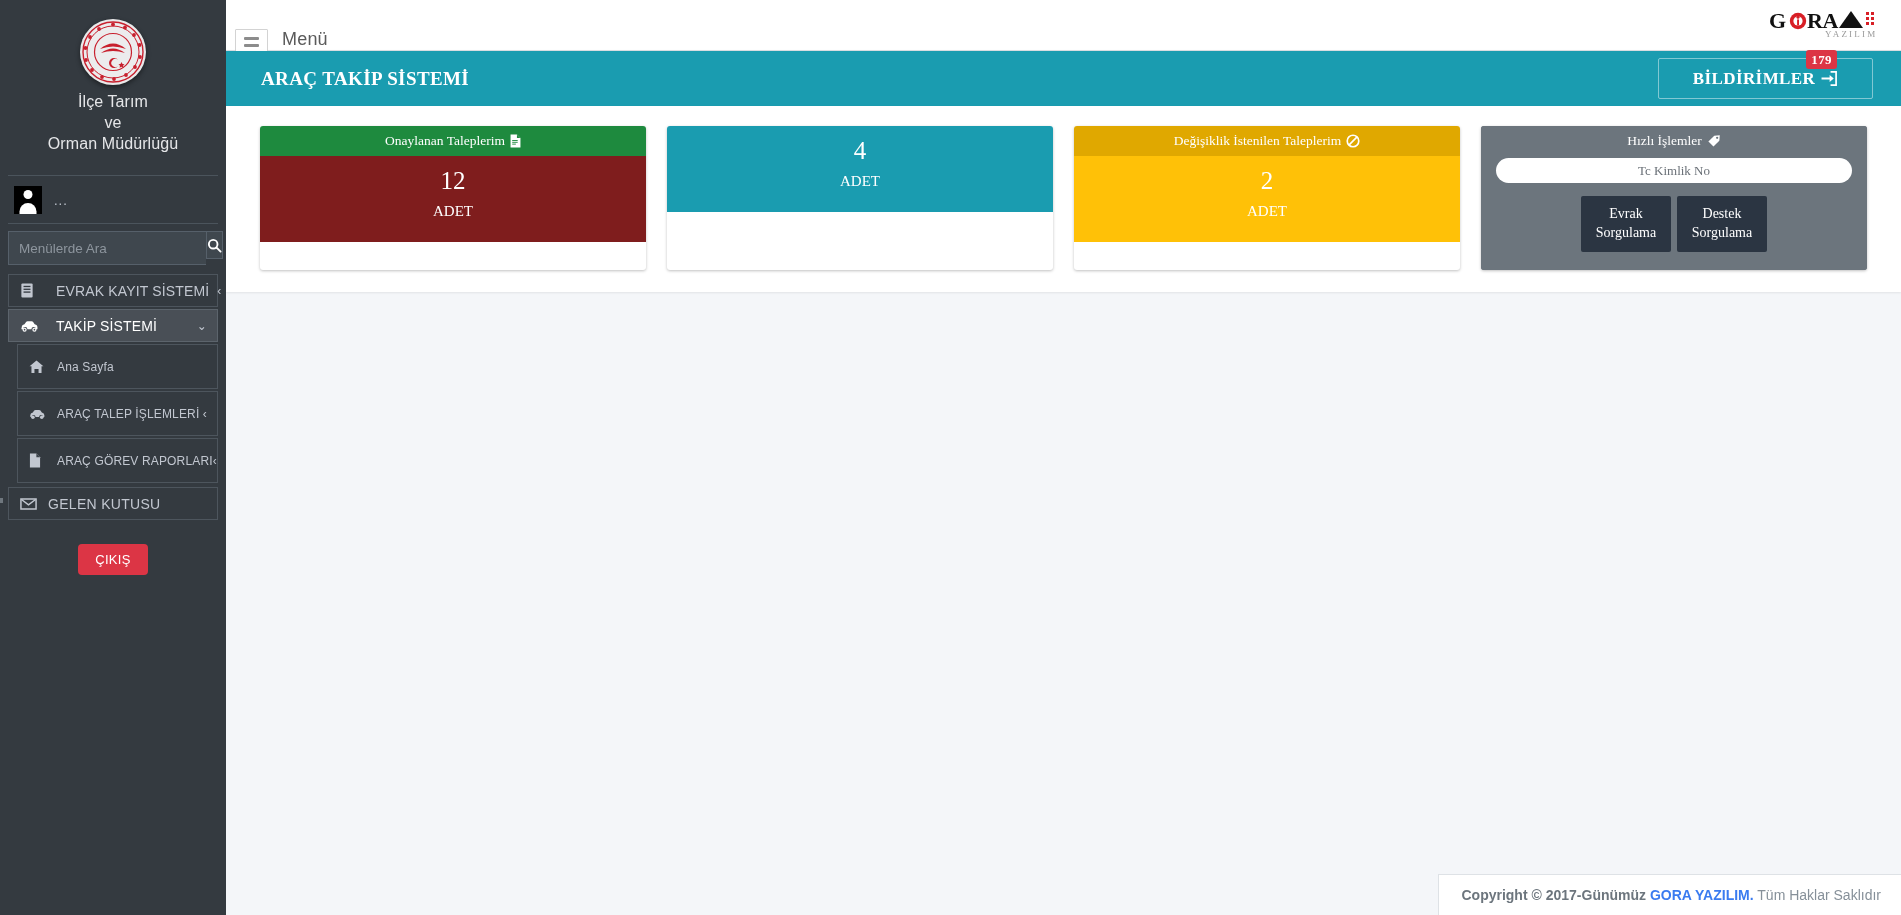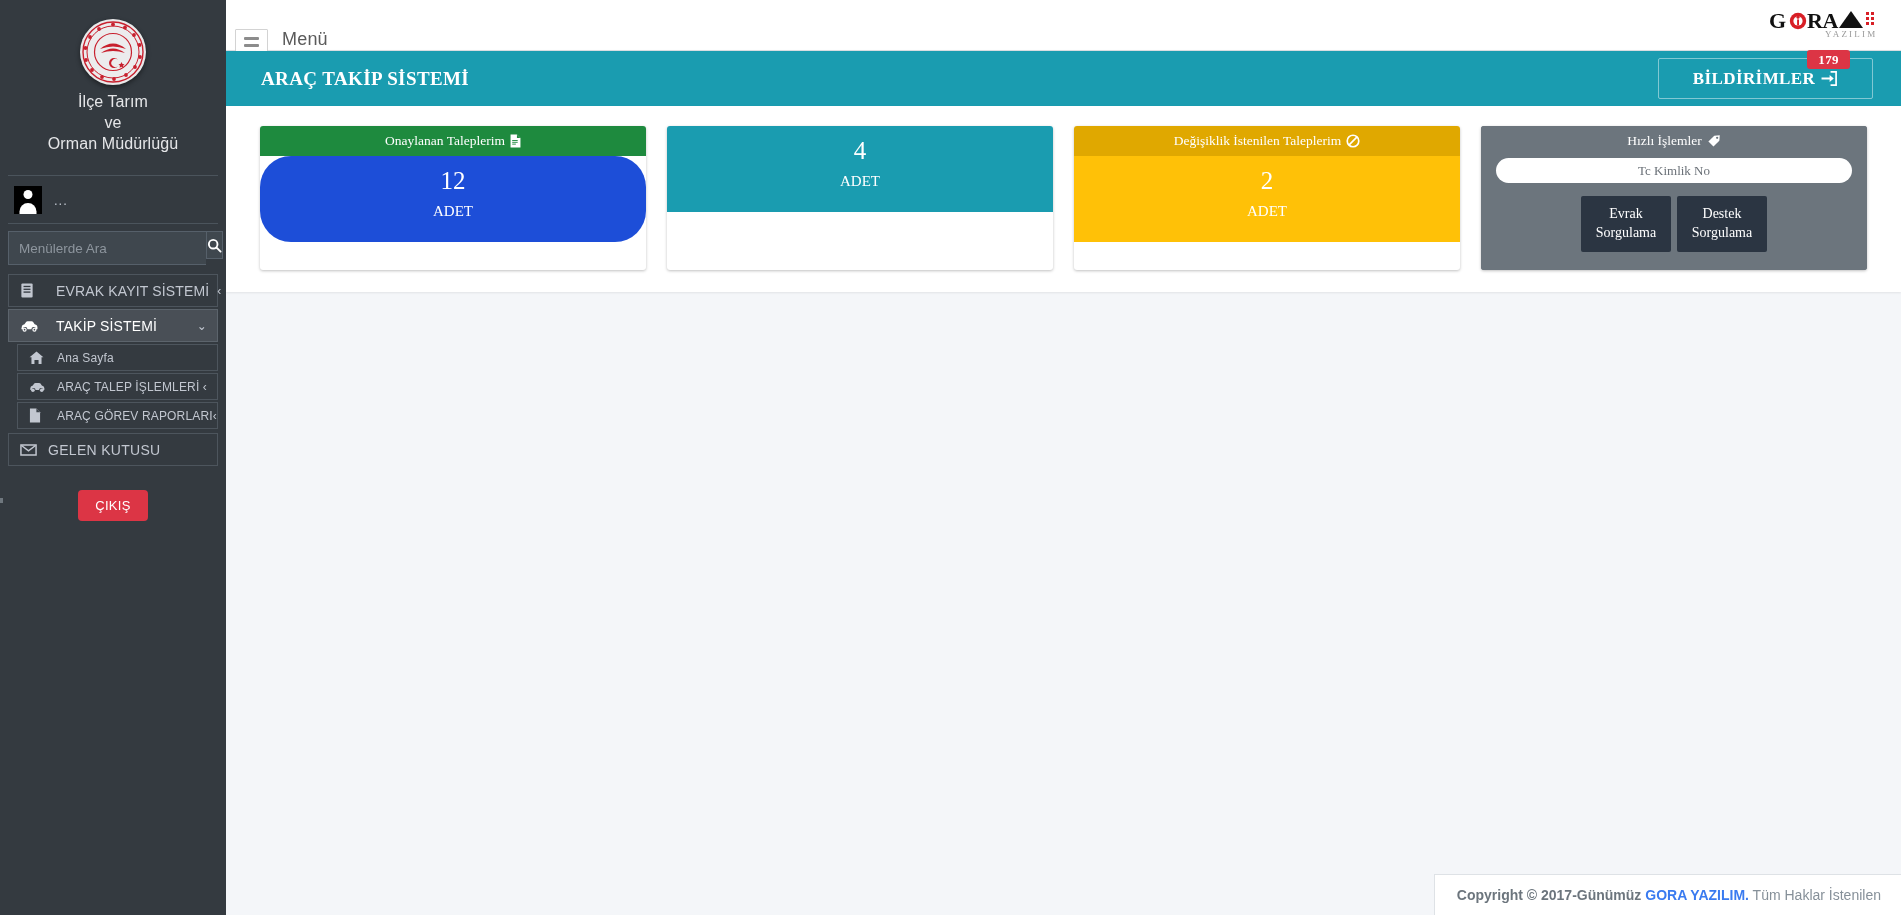--- a/index.html
+++ b/index.html
@@ -87,21 +87,21 @@
     background: #494f56; color: #fff; border-color: #5c646c;
   }
   .nav-item .ico {
     width: 24px; flex: none; display: flex; align-items: center;
     color: #c2c7d0; margin-right: 4px;
   }
   .nav-item.active .ico { color: #fff; }
   .nav-item .label { flex: 1; white-space: nowrap; }
   .nav-item .caret { font-size: 12px; color: #c2c7d0; line-height: 1; }
   .nav-sub { padding-left: 9px; }
-  .nav-sub .nav-item { font-size: 12px; height: 27px; }
+  .nav-sub .nav-item { font-size: 12px; height: 45px; }
   .nav-item.inbox { height: 33px; font-size: 14px; letter-spacing: .3px; }
 
   .logout-wrap { text-align: center; padding: 22px 0 0; }
   .logout-btn {
     display: inline-block; background: #dc3545; color: #fff;
     border: none; border-radius: 4px;
     font-size: 13px; padding: 8px 17px; cursor: pointer;
     font-family: "Liberation Sans", sans-serif; letter-spacing: .3px;
   }
 
@@ -147,25 +147,25 @@
     border: 1px solid rgba(255,255,255,.45);
     background: transparent; cursor: pointer;
     width: 215px; height: 41px;
     display: flex; align-items: center; justify-content: center; gap: 6px;
     color: #fff;
     font-family: "Liberation Serif", serif; font-weight: bold;
     font-size: 17px; letter-spacing: .4px;
     border-radius: 2px;
   }
   .notif-badge {
-    position: absolute; top: -9px; right: 22px;
+    position: absolute; top: -9px; right: 35px;
     background: #dc3545; color: #fff;
     font-family: "Liberation Serif", serif; font-weight: bold;
     font-size: 13px; line-height: 1;
-    padding: 3px 11px; border-radius: 3px;
+    padding: 3px 5px; border-radius: 3px;
   }
 
   
   .panel {
     background: #fff; margin: 0; padding: 20px 34px 22px;
     box-shadow: 0 1px 2px rgba(0,0,0,.08);
   }
   .cards { display: flex; gap: 21px; }
   .card {
     flex: 1; border-radius: 3px; overflow: hidden;
@@ -180,21 +180,21 @@
   .card-body { padding: 11px 6px 22px; }
   .card-value {
     font-family: "Liberation Serif", serif;
     font-size: 25px; line-height: 1.15;
   }
   .card-unit {
     font-family: "Liberation Serif", serif;
     font-size: 15px; margin-top: 7px;
   }
   .card.green  .card-head { background: #1e8a3e; }
-  .card.green  .card-body { background: #1d4ed8; border-radius: 31px; }
+  .card.green  .card-body { background: #7f1d1d; }
   .card.teal   .card-head { background: #17889c; }
   .card.teal   .card-body { background: #1a9cb0; }
   .card.yellow .card-head { background: #e0a800; }
   .card.yellow .card-body { background: #ffc107; }
 
   .card.quick { background: #6c757d; }
   .card.quick .card-head { background: #6c757d; }
   .quick-body { background: #6c757d; padding: 2px 15px 18px; }
   .tc-input {
     width: 100%; height: 25px; border: none; border-radius: 13px;
@@ -477,17 +477,17 @@
             </div>
           </div>
         </div>
 
       </div>
     </div>
 
     <footer class="footer-wrap">
       <b>Copyright © 2017-Günümüz</b>
       <a class="footer-link" href="#">GORA YAZILIM.</a>
-      <span>Tüm Haklar İstenilen</span>
+      <span>Tüm Haklar Saklıdır</span>
     </footer>
 
   </section>
 </div>
 
 </body></html>

